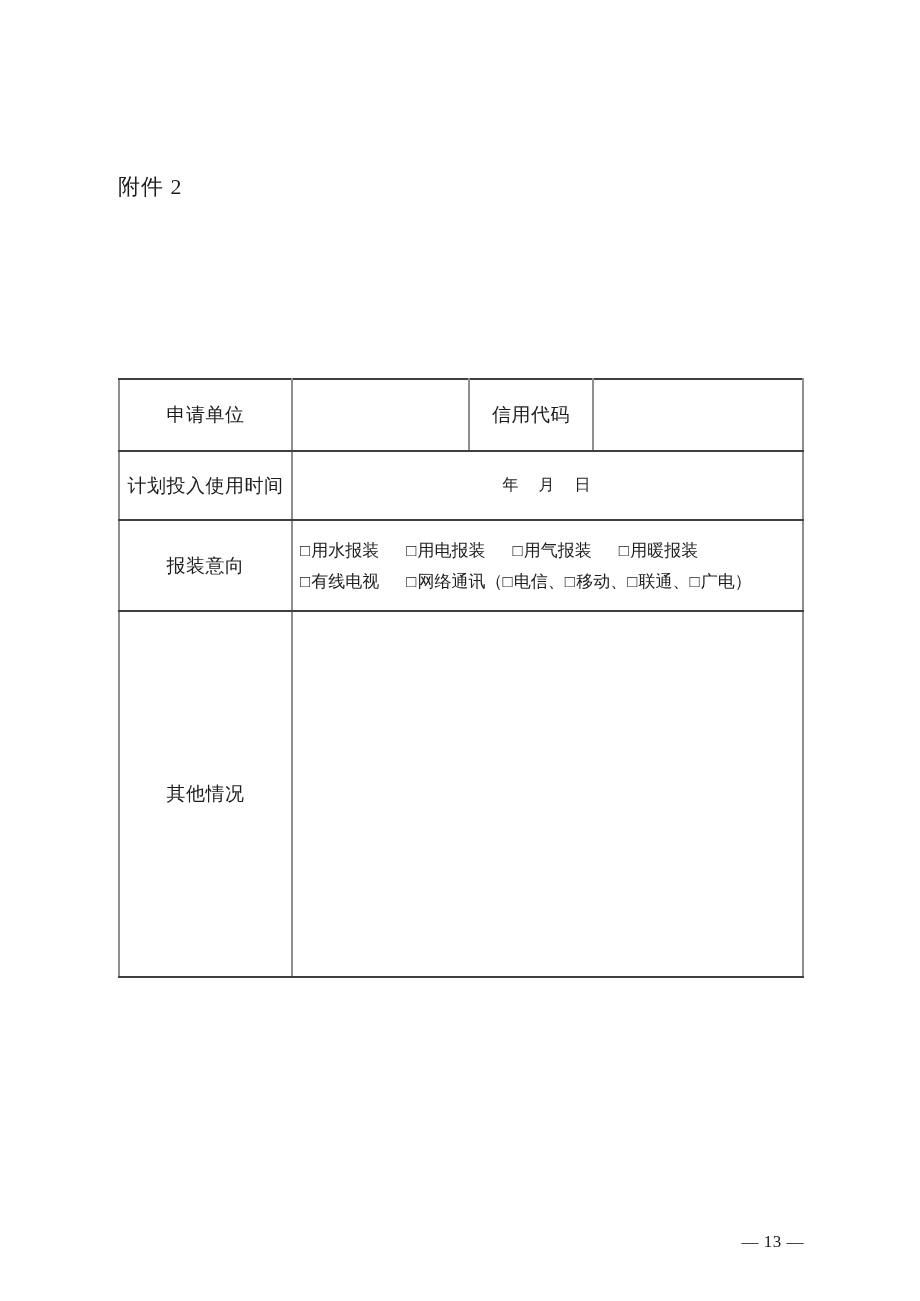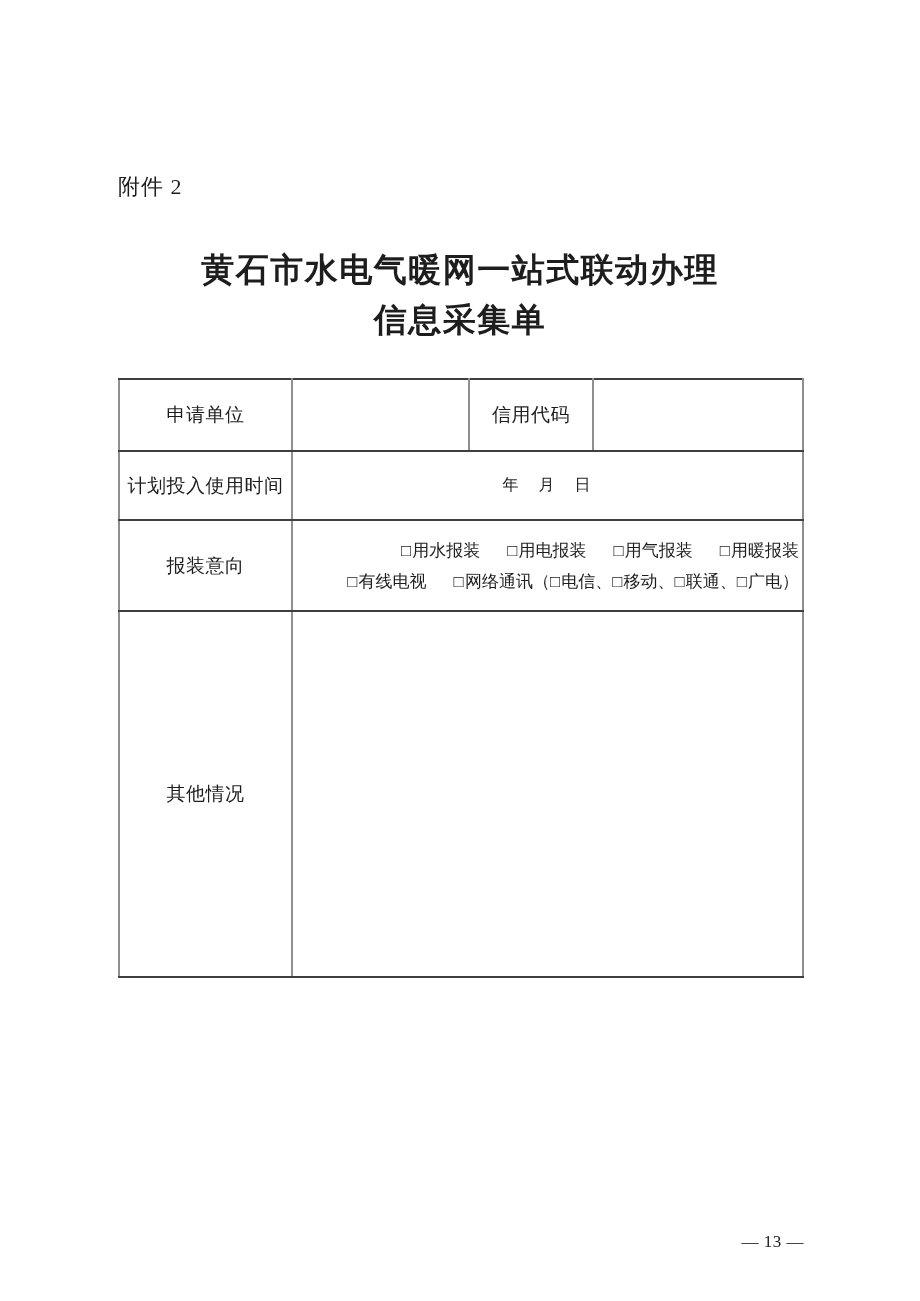--- a/index.html
+++ b/index.html
@@ -42,45 +42,41 @@
   tr.r3 td { height: 70px; }
   tr.r4 td { height: 67px; }
   tr.r5 td { height: 81px; }
   tr.r6 td { height: 364px; }
 
   td.lab { letter-spacing: 0.5px; }
 
   td.date-cell { font-size: 16px; letter-spacing: 2px; }
 
   td.intent-cell {
-    text-align: right;
+    text-align: left;
     padding: 4px 3px 4px 7px;
     font-size: 17px;
   }
   .opt-line { white-space: nowrap; line-height: 31px; }
   .opt { margin-right: 27px; }
   .opt.no-gap { margin-right: 0; }
   .cb { margin-right: 1px; }
 
   .page-number {
     position: absolute; right: 116px; top: 1200px;
     font-size: 17px; letter-spacing: 0.5px; margin-top: 32px;
   }
 </style>
 </head>
 <body>
 
 <div class="page">
 
   <div class="attachment">附件 2</div>
 
-  <div class="title-block">
-    <div>黄石市水电气暖网一站式联动办理</div>
-    <div>信息采集单</div>
-  </div>
 
   <table class="form">
     <colgroup>
       <col style="width:173px">
       <col style="width:177px">
       <col style="width:124px">
       <col style="width:210px">
     </colgroup>
     <tbody>
         <tr class="r1">

